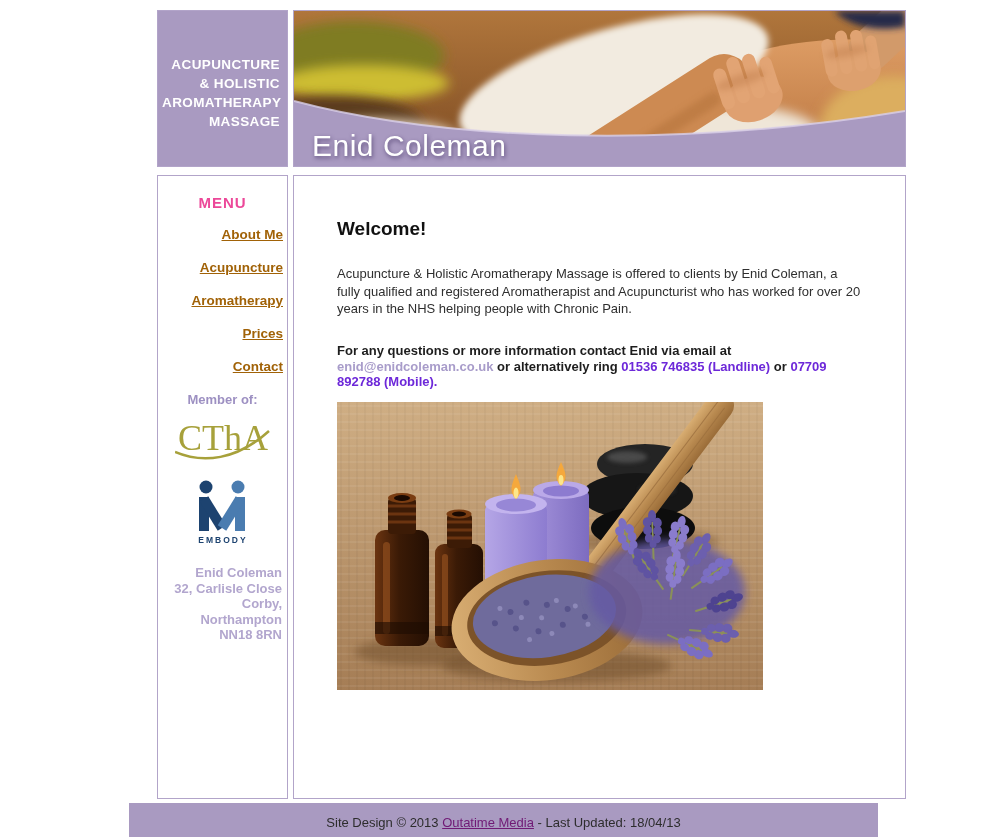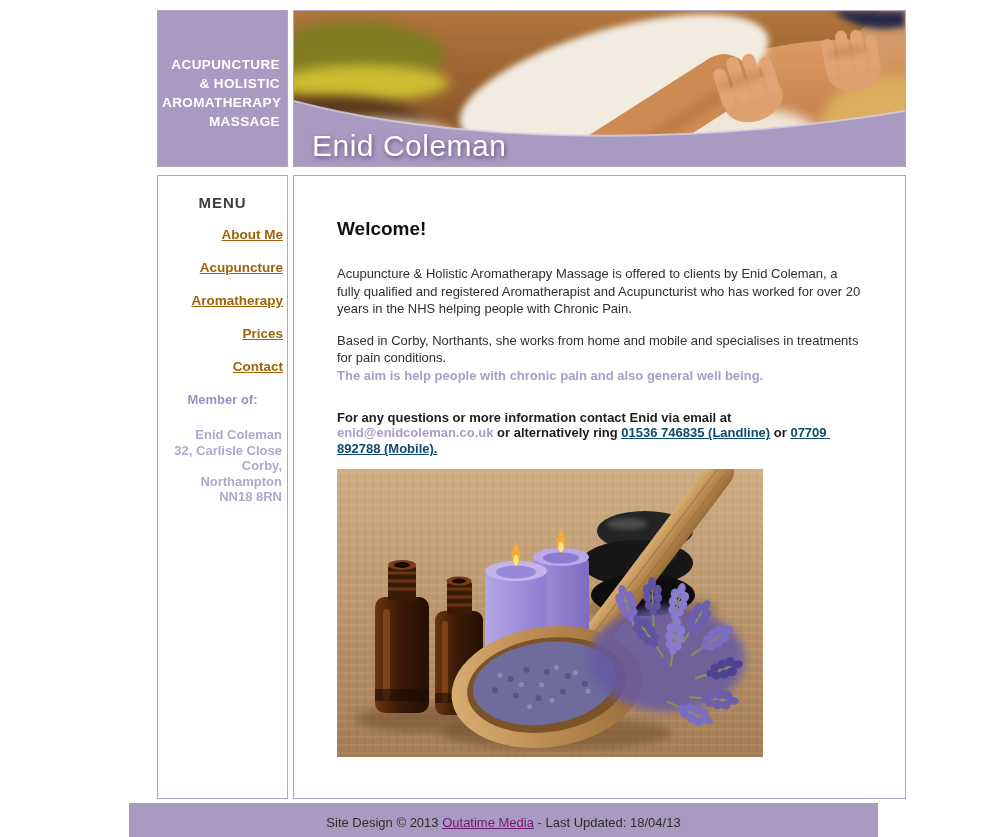--- a/index.html
+++ b/index.html
@@ -17,38 +17,38 @@
   .sidebar-head-inner { padding:44px 7px 0 4px; text-align:right; color:#ffffff;
       font-weight:bold; font-size:13.5px; line-height:19px; letter-spacing:.4px; }
   .banner { width:613px; flex:0 0 613px; position:relative; overflow:hidden; background:#a99ac1; }
   .banner svg { display:block; }
   .banner-title { position:absolute; left:18px; bottom:3px; color:#ffffff; font-size:30px;
       letter-spacing:.5px; text-shadow:1px 2px 4px rgba(55,38,88,.65); }
 
   
   .main-row { margin-top:8px; }
   .menu-box { width:131px; flex:0 0 131px; height:624px; padding-top:18px; }
-  .menu-heading { text-align:center; font-weight:bold; font-size:15px; color:#404040;
+  .menu-heading { text-align:center; font-weight:bold; font-size:15px; color:#ec4899;
       letter-spacing:1px; margin-bottom:16px; }
   .menu-link { display:block; text-align:right; padding-right:4px; margin-bottom:18px;
       font-weight:bold; font-size:13.5px; color:#a16207; text-decoration:underline; cursor:pointer; }
   .member-label { margin-top:15px; text-align:center; font-weight:bold; font-size:13px; color:#9d90c2; }
   .logo-wrap { text-align:center; }
   .logo-ctha { margin:10px auto 0 auto; display:block; cursor:pointer; }
   .logo-embody { margin:14px auto 0 auto; display:block; cursor:pointer; }
   .address { margin-top:20px; text-align:right; padding-right:5px; font-weight:bold;
       font-size:13px; line-height:15.5px; color:#b2a6ce; }
 
   .content-box { width:613px; flex:0 0 613px; height:624px; padding:42px 44px 0 43px; overflow:hidden; }
   .welcome { font-size:19px; font-weight:bold; color:#111; margin-bottom:25px; }
   .para { font-size:13px; line-height:17.6px; color:#2f2f2f; margin-bottom:14px; white-space:pre-wrap; }
   .highlight { display:block; font-weight:bold; color:#a89cca; }
   .contact-para { font-size:13px; line-height:15.8px; font-weight:bold; color:#1d1d1d;
       margin-top:25px; white-space:pre-wrap; }
-  .purple-accent { color:#0c4a6e;text-decoration:underline; }
+  .purple-accent { color:#6d28d9; }
   .email-link { color:#a89cca; cursor:pointer; text-decoration:none; }
   .photo-wrap { margin-top:12px; }
   .photo-wrap svg { display:block; }
 
   
   .footer { margin-top:4px; height:39px; background:#a99ac1; display:flex;
       align-items:center; justify-content:center; font-size:13px; color:#2d2d2d; }
   .footer span { white-space:pre; }
   .footer-link { color:#701a75; text-decoration:underline; cursor:pointer; }
 </style>
@@ -132,38 +132,57 @@
     <div class="menu-box box">
       <div class="menu-heading">MENU</div>
       <a class="menu-link">About Me</a>
       <a class="menu-link">Acupuncture</a>
       <a class="menu-link">Aromatherapy</a>
       <a class="menu-link">Prices</a>
       <a class="menu-link">Contact</a>
 
       <div class="member-label">Member of:</div>
 
+      <div class="logo-wrap">
+        <svg class="logo-ctha" width="96" height="48" viewBox="0 0 96 48">
+          <text x="3" y="33" font-family="Liberation Serif, serif" font-size="36" fill="#a7a13b">CThA</text>
+          <path d="M0,35 C28,47 62,43 94,14" fill="none" stroke="#a7a13b" stroke-width="2.5"></path>
+        </svg>
+
+        <svg class="logo-embody" width="64" height="66" viewBox="0 0 64 66">
+          <circle cx="15" cy="8" r="6.5" fill="#1d4370"></circle>
+          <circle cx="47" cy="8" r="6.5" fill="#4a7cb0"></circle>
+          <g stroke="#1d4370" stroke-width="10">
+            <line x1="13" y1="18" x2="13" y2="52"></line>
+            <line x1="13" y1="20" x2="31" y2="49"></line>
+          </g>
+          <g stroke="#4a7cb0" stroke-width="10">
+            <line x1="49" y1="18" x2="49" y2="52"></line>
+            <line x1="49" y1="20" x2="31" y2="49"></line>
+          </g>
+          <text x="32" y="64" text-anchor="middle" font-size="8.5" font-weight="bold" letter-spacing="2" fill="#1d4370">EMBODY</text>
+        </svg>
+      </div>
 
       <div class="address">
         <div>Enid Coleman</div>
         <div>32, Carlisle Close</div>
         <div>Corby,</div>
         <div>Northampton</div>
         <div>NN18 8RN</div>
       </div>
     </div>
 
     <div class="gap"></div>
 
     <div class="content-box box">
       <div class="welcome">Welcome!</div>
 
       <p class="para">Acupuncture &amp; Holistic Aromatherapy Massage is offered to clients by Enid Coleman, a fully qualified and registered Aromatherapist and Acupuncturist who has worked for over 20 years in the NHS helping people with Chronic Pain.</p>
 
-      <p class="para"><span>Based in Corby, Northants, she works from home and mobile and specialises in treatments for pain conditions.</span><span class="highlight">The aim is help people with chronic pain and also general well being.</span></p>
 
       <p class="contact-para"><span>For any questions or more information contact Enid via email at </span><a class="email-link">enid@enidcoleman.co.uk</a><span> or alternatively ring </span><span class="purple-accent">01536 746835 (Landline)</span><span> or </span><span class="purple-accent">07709 892788 (Mobile).</span></p>
 
       <div class="photo-wrap">
         <svg width="426" height="288" viewBox="0 0 426 288">
           <defs>
             <linearGradient id="bg2" x1="0" y1="0" x2="0" y2="1">
               <stop offset="0" stop-color="#cfae84"></stop>
                 <stop offset="1" stop-color="#a57d55"></stop>
             </linearGradient>

